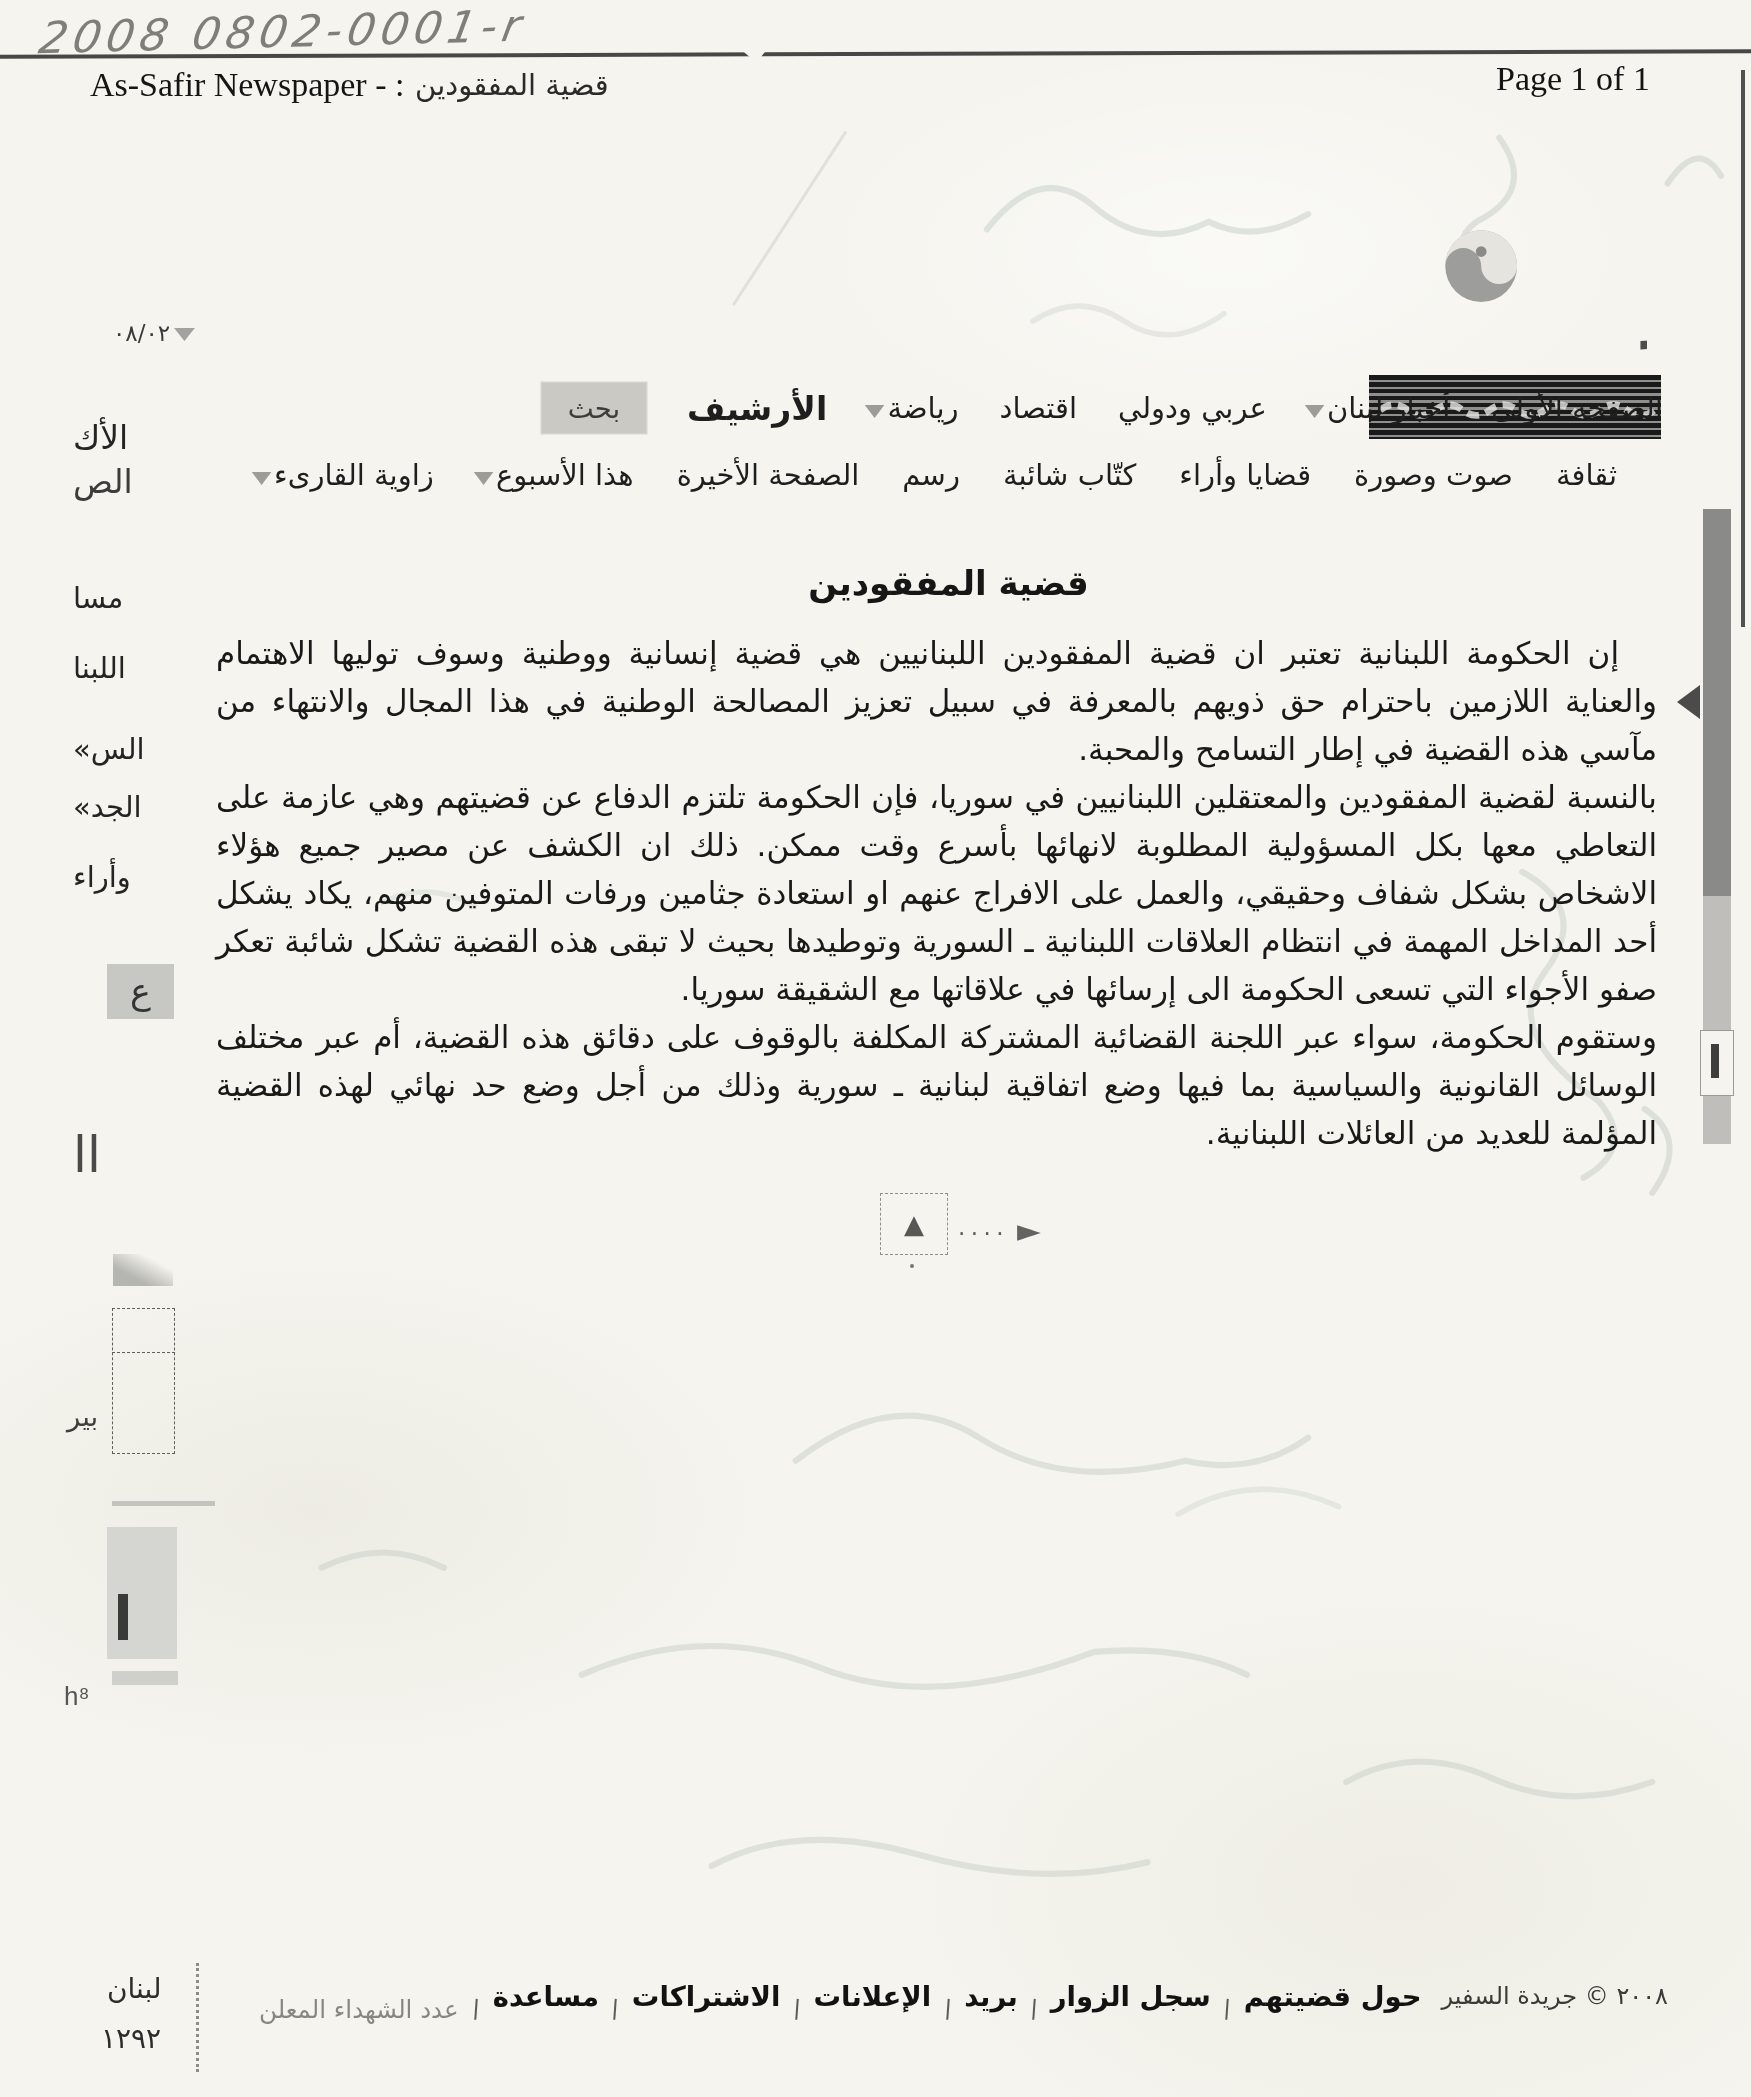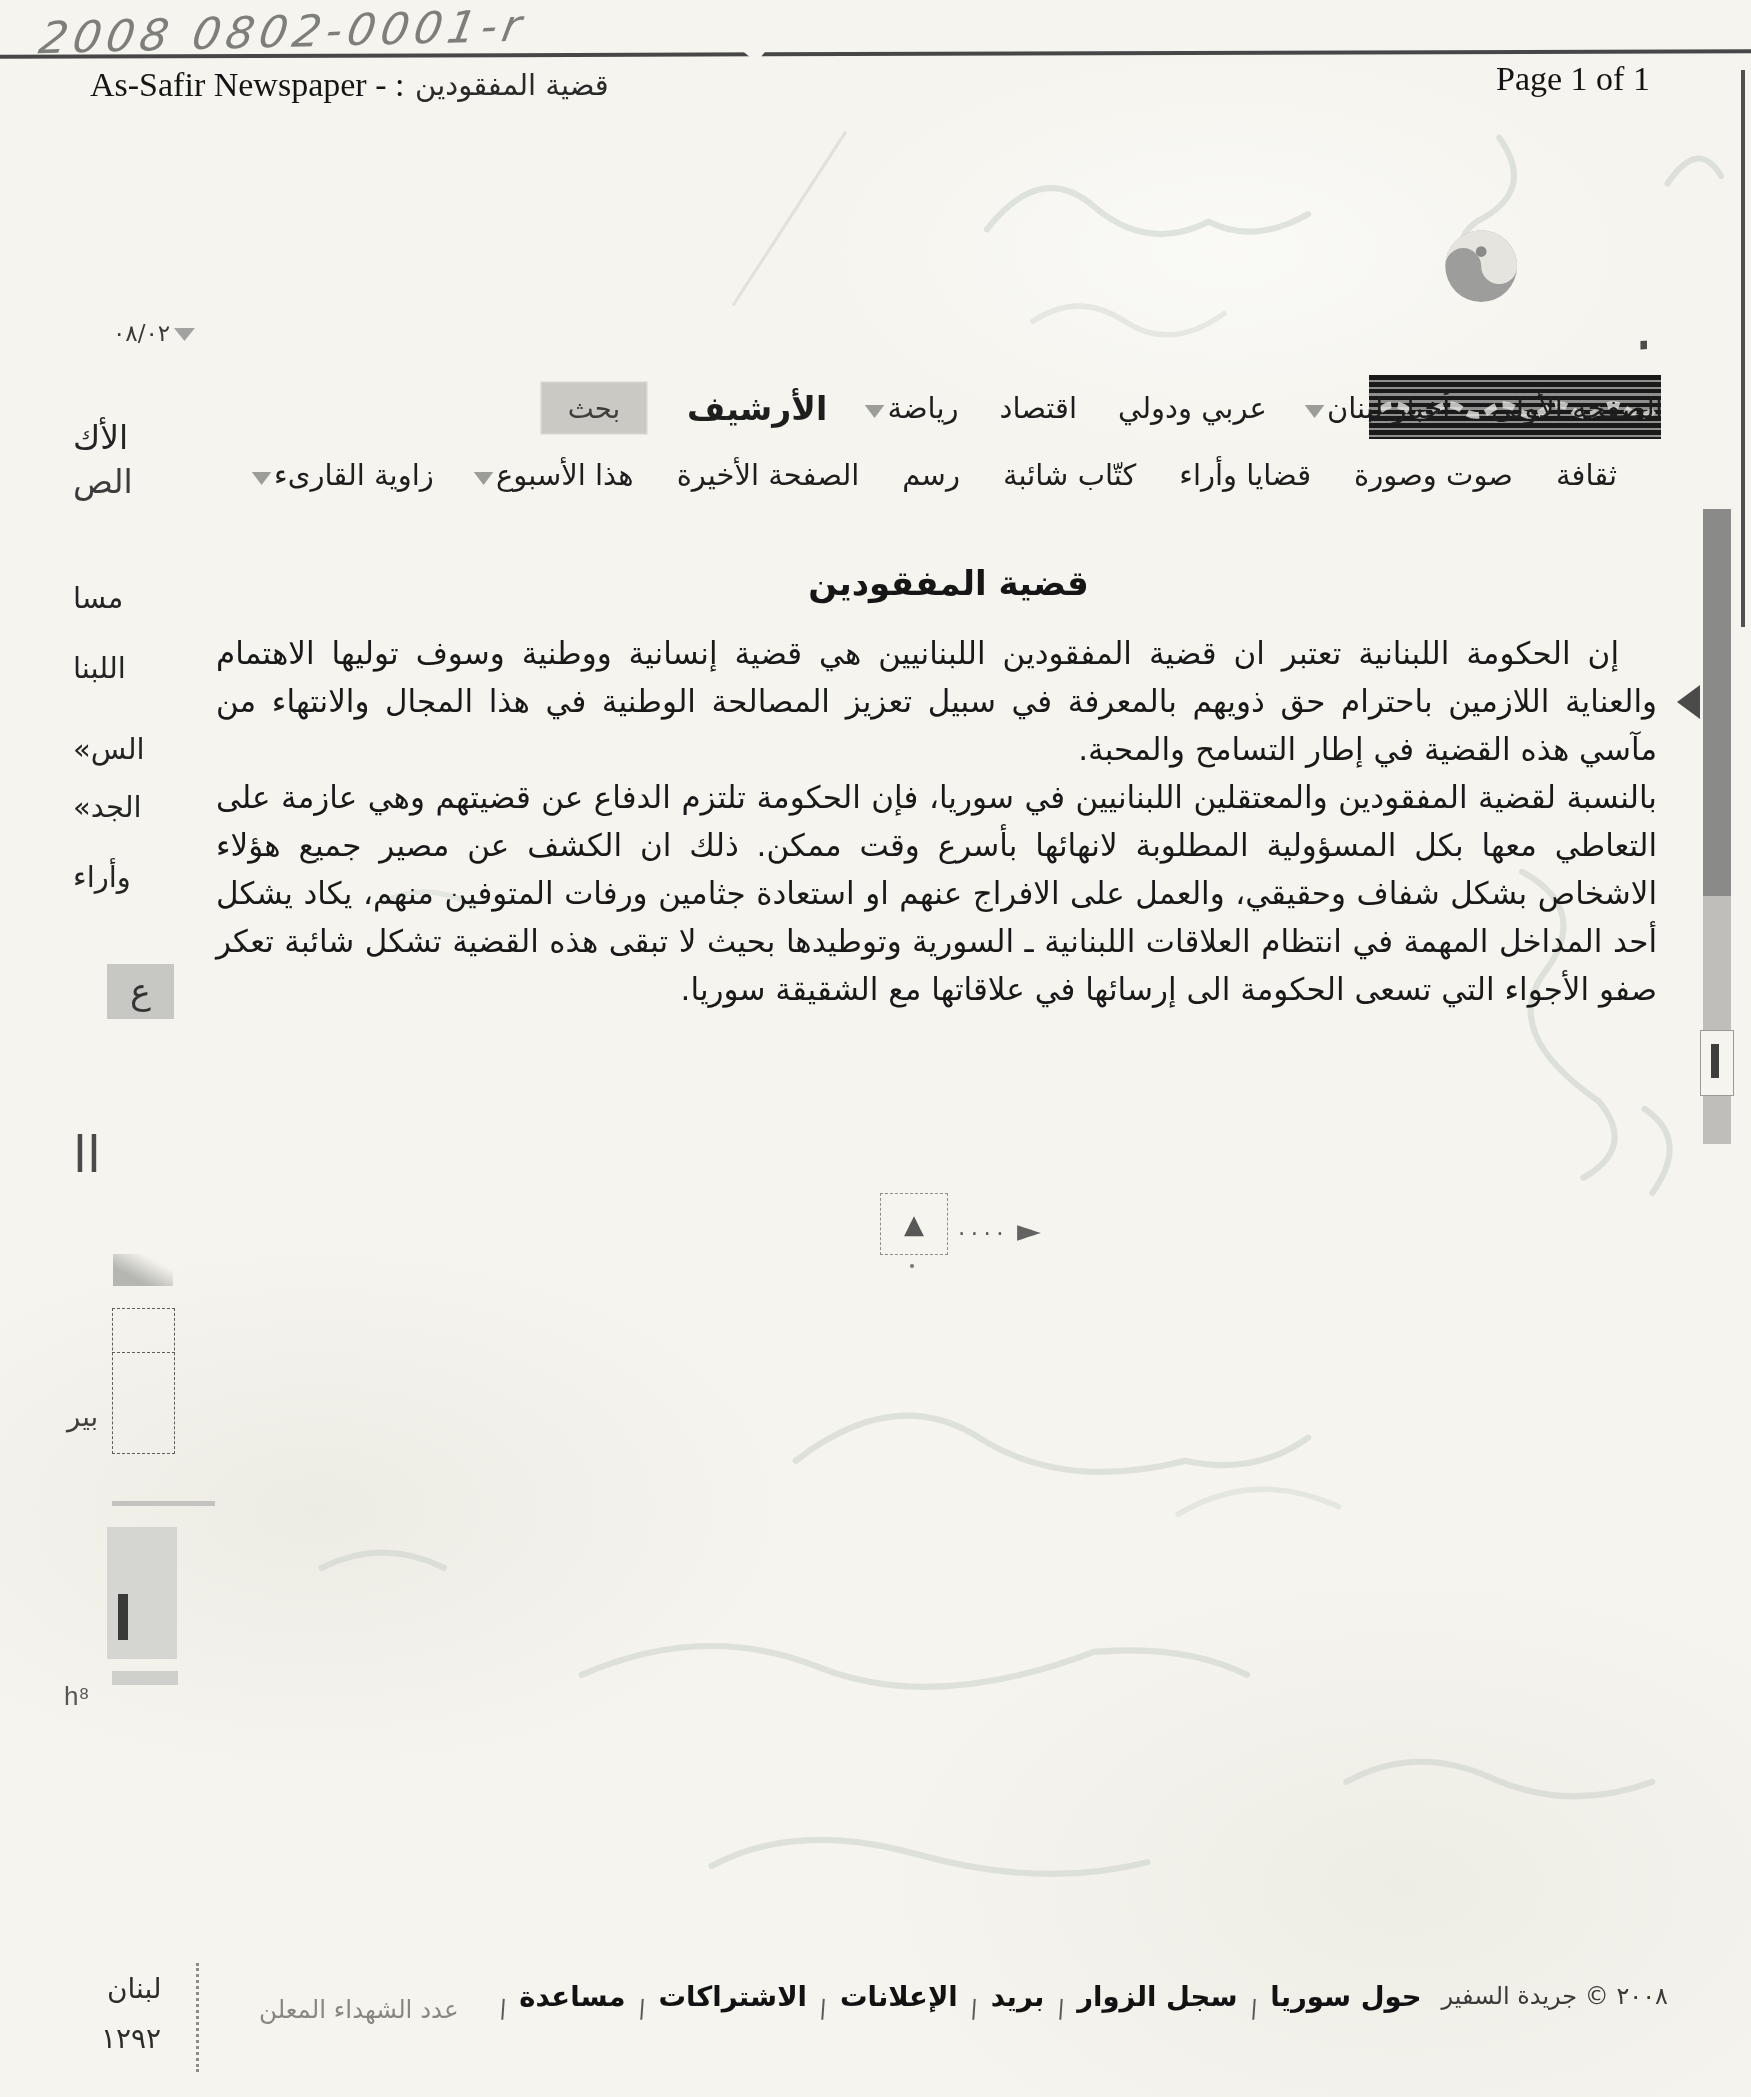--- a/index.html
+++ b/index.html
@@ -223,20 +223,21 @@
       <div class="nav-item i7 has-drop">
         <span class="nav-label">زاوية القارىء</span>
         <span class="drop-icon">▼</span>
       </div>
   </div>
 
   <div class="abs article-title">قضية المفقودين</div>
   <div class="abs article-body">
     <p class="i0">إن الحكومة اللبنانية تعتبر ان قضية المفقودين اللبنانيين هي قضية إنسانية ووطنية وسوف توليها الاهتمام والعناية اللازمين باحترام حق ذويهم بالمعرفة في سبيل تعزيز المصالحة الوطنية في هذا المجال والانتهاء من مآسي هذه القضية في إطار التسامح والمحبة.</p>
       <p class="i1">بالنسبة لقضية المفقودين والمعتقلين اللبنانيين في سوريا، فإن الحكومة تلتزم الدفاع عن قضيتهم وهي عازمة على التعاطي معها بكل المسؤولية المطلوبة لانهائها بأسرع وقت ممكن. ذلك ان الكشف عن مصير جميع هؤلاء الاشخاص بشكل شفاف وحقيقي، والعمل على الافراج عنهم او استعادة جثامين ورفات المتوفين منهم، يكاد يشكل أحد المداخل المهمة في انتظام العلاقات اللبنانية ـ السورية وتوطيدها بحيث لا تبقى هذه القضية تشكل شائبة تعكر صفو الأجواء التي تسعى الحكومة الى إرسائها في علاقاتها مع الشقيقة سوريا.</p>
+      <p class="i2">وستقوم الحكومة، سواء عبر اللجنة القضائية المشتركة المكلفة بالوقوف على دقائق هذه القضية، أم عبر مختلف الوسائل القانونية والسياسية بما فيها وضع اتفاقية لبنانية ـ سورية وذلك من أجل وضع حد نهائي لهذه القضية المؤلمة للعديد من العائلات اللبنانية.</p>
   </div>
 
   <div class="abs btt-box">
     <span class="tri">▲</span>
   </div>
   <div class="abs btt-dot"></div>
   <div class="abs pager-dots">····</div>
   <div class="abs pager-arrow">►</div>
 
   <div class="frag i0">الأك</div>
@@ -263,21 +264,21 @@
 
   <div class="abs sb-track"></div>
   <div class="abs sb-thumb"></div>
   <div class="abs sb-arrow"></div>
   <div class="abs sb-box">
     <div class="tick"></div>
   </div>
 
   <div class="abs footer">
     <span class="copyright">٢٠٠٨ © جريدة السفير</span>
-    <span class="footer-link i0">حول سوريا</span>
+    <span class="footer-link i0">حول قضيتهم</span>
       <span class="footer-link i1">سجل الزوار</span>
       <span class="footer-link i2">بريد</span>
       <span class="footer-link i3">الإعلانات</span>
       <span class="footer-link i4">الاشتراكات</span>
       <span class="footer-link i5">مساعدة</span>
   </div>
 
   <div class="abs footer-meta-country">لبنان</div>
   <div class="abs footer-meta-number">١٢٩٢</div>
   <div class="abs dotted-vline"></div>

